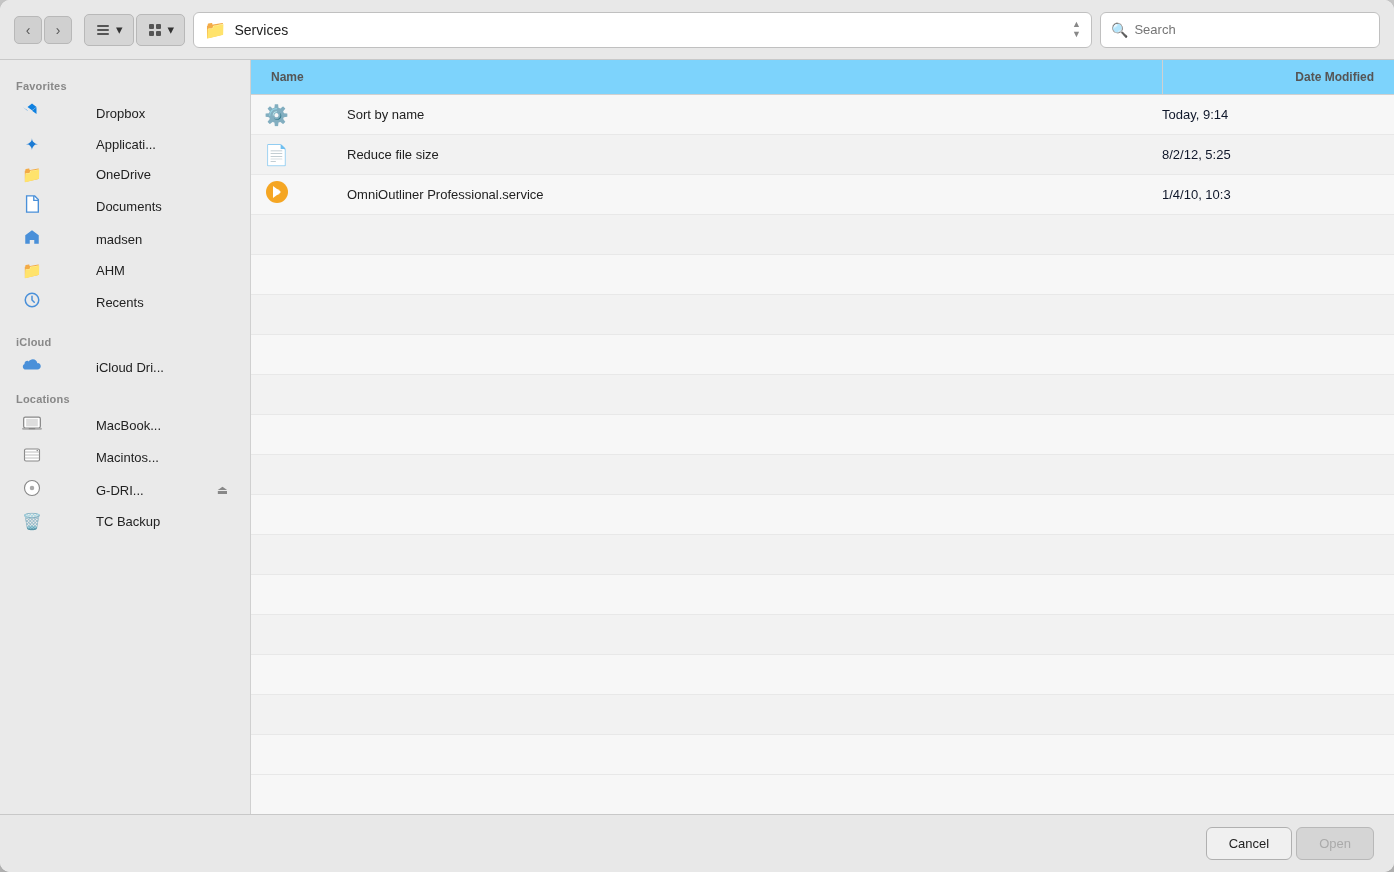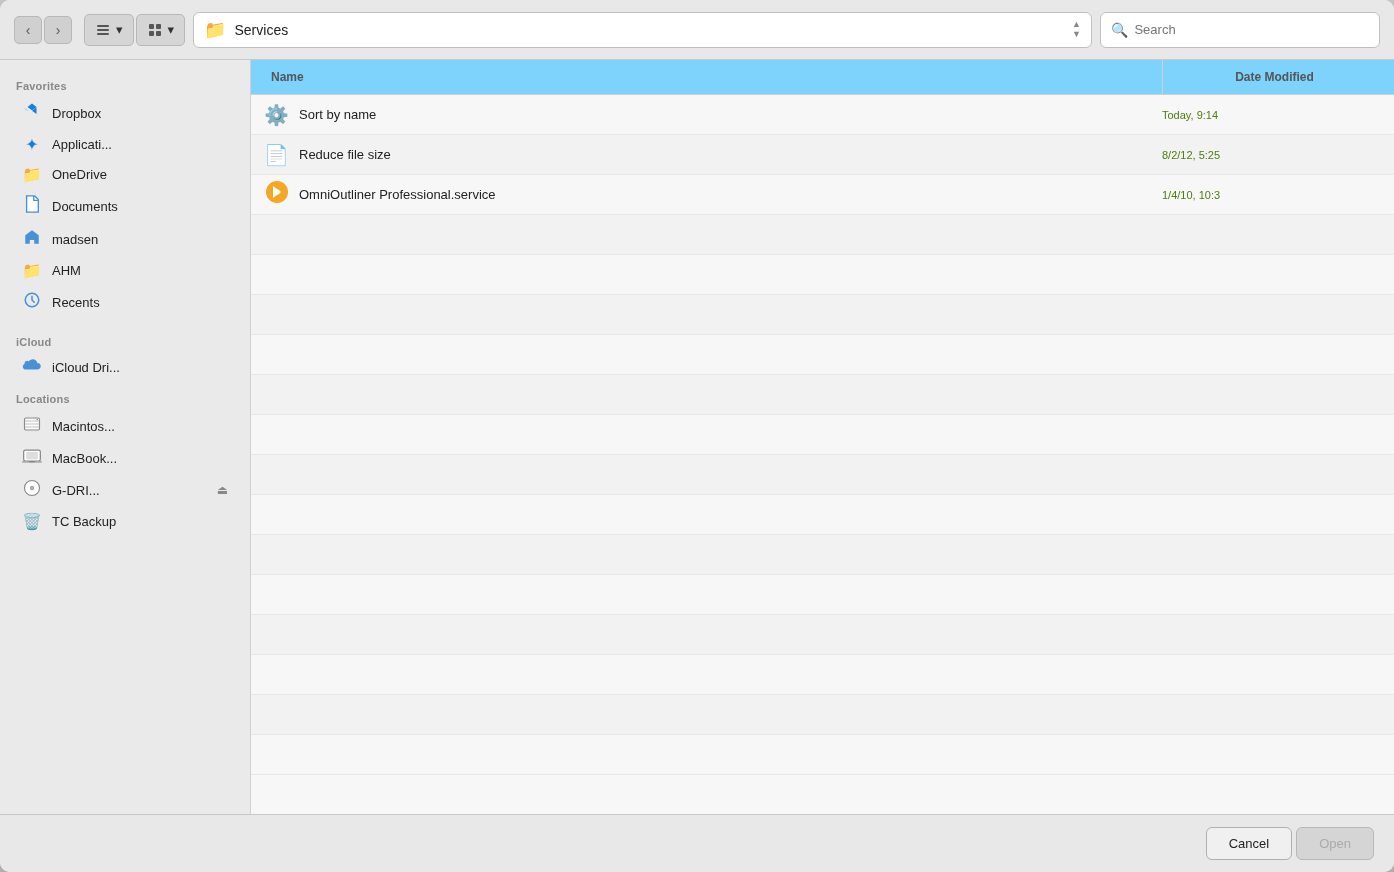--- a/index.html
+++ b/index.html
@@ -153,20 +153,21 @@
       width: 20px;
       text-align: center;
       flex-shrink: 0;
     }
     .sidebar-item-label {
       font-size: 13px;
       color: #222;
       white-space: nowrap;
       overflow: hidden;
       text-overflow: ellipsis;
+      margin-left: 44px;
     }
     .icon-blue { color: #1c7bd4; }
     .icon-folder { color: #4a90d9; }
     .icon-home { color: #4a90d9; }
     .icon-recents { color: #4a90d9; }
     .icon-cloud { color: #4a90d9; }
     .icon-laptop { color: #888; }
     .icon-hdd { color: #888; }
     .eject-icon {
       margin-left: auto;
@@ -187,21 +188,21 @@
       background: #7dd3fc;
       padding: 0 12px;
     }
     .col-header {
       font-size: 12px;
       font-weight: 600;
       color: #555;
       padding: 10px 8px;
     }
     .col-name { flex: 1; }
-    .col-date { width: 220px; text-align: center; border-left: 1px solid #d0d0d0; padding-left: 12px; }
+    .col-date { width: 220px; text-align: right; border-left: 1px solid #d0d0d0; padding-left: 12px; }
     .file-list {
       flex: 1;
       overflow-y: auto;
     }
     .file-row {
       display: flex;
       align-items: center;
       padding: 0 12px;
       min-height: 40px;
       border-bottom: 1px solid #e8e8e8;
@@ -215,25 +216,26 @@
       gap: 8px;
     }
     .file-icon {
       font-size: 20px;
       width: 28px;
       text-align: center;
     }
     .file-label {
       font-size: 13px;
       color: #222;
+      margin-left: 48px;
     }
     .file-date {
       width: 220px;
-      font-size: 11px;
-      color: #4d7c0f;
+      font-size: 13px;
+      color: #0f172a;
     }
     
     .bottom-bar {
       display: flex;
       align-items: center;
       justify-content: flex-end;
       padding: 12px 20px;
       background: #e8e8e8;
       border-top: 1px solid #c8c8c8;
       gap: 4px;
@@ -359,41 +361,41 @@
         <span class="sidebar-item-icon icon-cloud">
           <svg width="20" height="14" viewBox="0 0 24 16" fill="none">
             <path d="M18.5 6.1C18.2 3.3 15.9 1 13 1c-2.1 0-3.9 1.1-4.9 2.8C7.6 3.3 7 3 6.5 3 4.6 3 3 4.6 3 6.5c0 0.1 0 0.2 0 0.3C1.8 7.3 1 8.5 1 10c0 1.9 1.6 3.5 3.5 3.5h14c2.2 0 4-1.8 4-4 0-2-1.5-3.7-3.5-3.9z" fill="#4a90d9"></path>
           </svg>
         </span>
         <span class="sidebar-item-label">iCloud Dri...</span>
       </div>
 
       <div class="sidebar-section-header" style="margin-top:4px;">Locations</div>
       <div class="sidebar-item">
+        <span class="sidebar-item-icon icon-laptop">
+          <svg width="20" height="16" viewBox="0 0 24 18" fill="none">
+            <rect x="2" y="2" width="20" height="13" rx="2" stroke="#888" stroke-width="1.5" fill="white"></rect>
+            <rect x="5" y="4" width="14" height="9" fill="#ddd"></rect>
+            <rect x="0" y="15" width="24" height="2" rx="1" fill="#aaa"></rect>
+            <rect x="8" y="15" width="8" height="1.5" rx="0.5" fill="#888"></rect>
+          </svg>
+        </span>
+        <span class="sidebar-item-label">MacBook...</span>
+      </div>
+      <div class="sidebar-item">
         <span class="sidebar-item-icon icon-hdd">
           <svg width="18" height="18" viewBox="0 0 24 24" fill="none">
             <rect x="2" y="4" width="20" height="16" rx="2" stroke="#888" stroke-width="1.5" fill="white"></rect>
             <line x1="2" y1="8" x2="22" y2="8" stroke="#aaa" stroke-width="1"></line>
             <line x1="2" y1="12" x2="22" y2="12" stroke="#aaa" stroke-width="1"></line>
             <line x1="2" y1="16" x2="22" y2="16" stroke="#aaa" stroke-width="1"></line>
             <circle cx="19" cy="6" r="1" fill="#888"></circle>
           </svg>
         </span>
         <span class="sidebar-item-label">Macintos...</span>
-      </div>
-      <div class="sidebar-item">
-        <span class="sidebar-item-icon icon-laptop">
-          <svg width="20" height="16" viewBox="0 0 24 18" fill="none">
-            <rect x="2" y="2" width="20" height="13" rx="2" stroke="#888" stroke-width="1.5" fill="white"></rect>
-            <rect x="5" y="4" width="14" height="9" fill="#ddd"></rect>
-            <rect x="0" y="15" width="24" height="2" rx="1" fill="#aaa"></rect>
-            <rect x="8" y="15" width="8" height="1.5" rx="0.5" fill="#888"></rect>
-          </svg>
-        </span>
-        <span class="sidebar-item-label">MacBook...</span>
       </div>
       <div class="sidebar-item">
         <span class="sidebar-item-icon" style="color:#888;">
           <svg width="18" height="18" viewBox="0 0 24 24" fill="none">
             <circle cx="12" cy="12" r="10" stroke="#888" stroke-width="1.5" fill="white"></circle>
             <circle cx="12" cy="12" r="3" fill="#aaa"></circle>
           </svg>
         </span>
         <span class="sidebar-item-label">G-DRI...</span>
         <span class="eject-icon">⏏</span>

